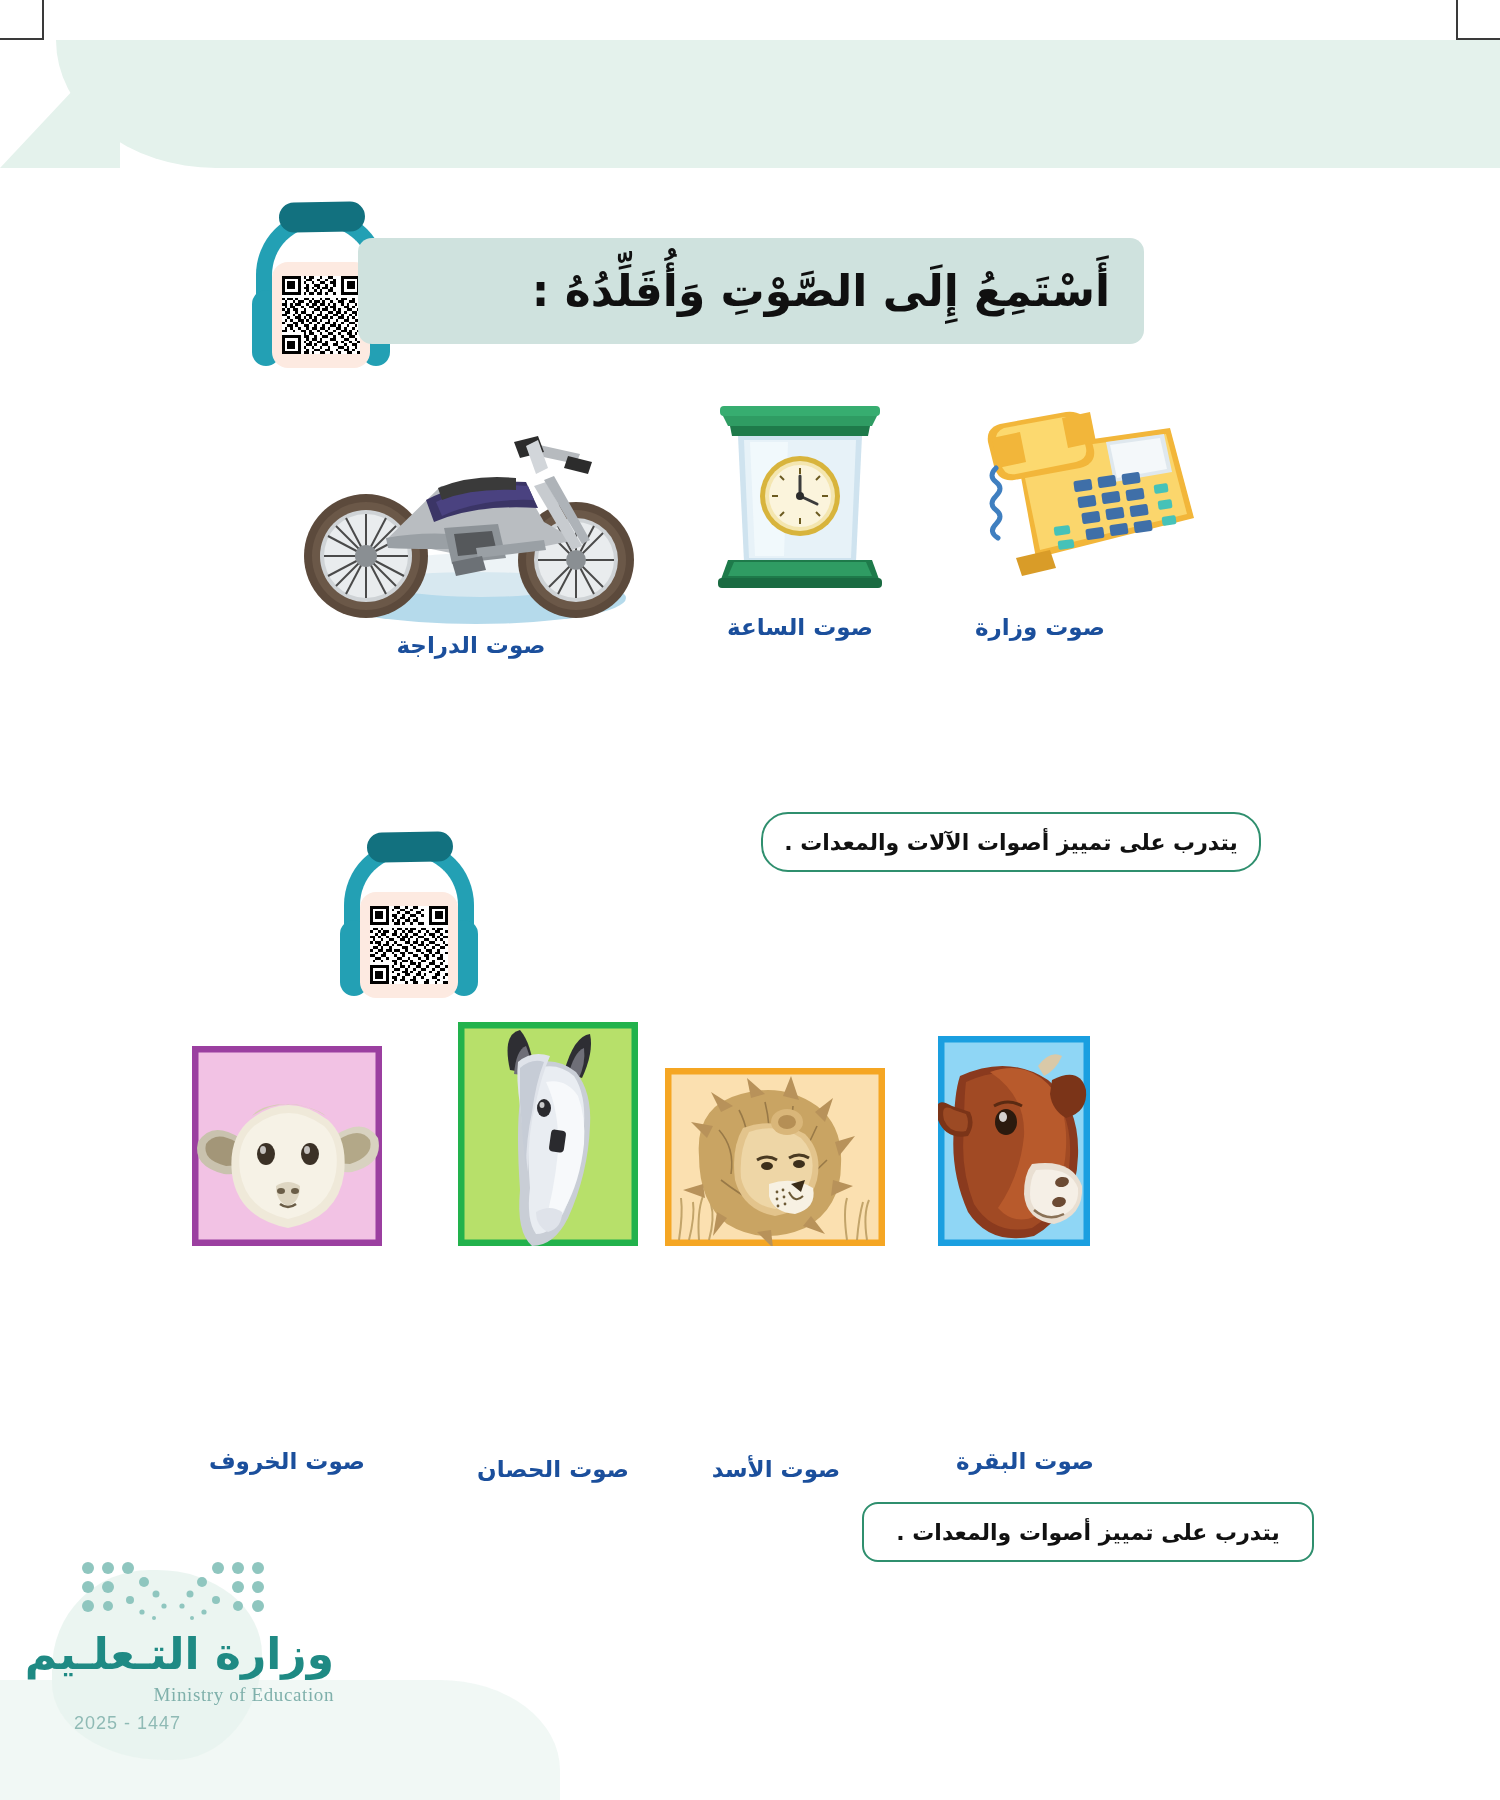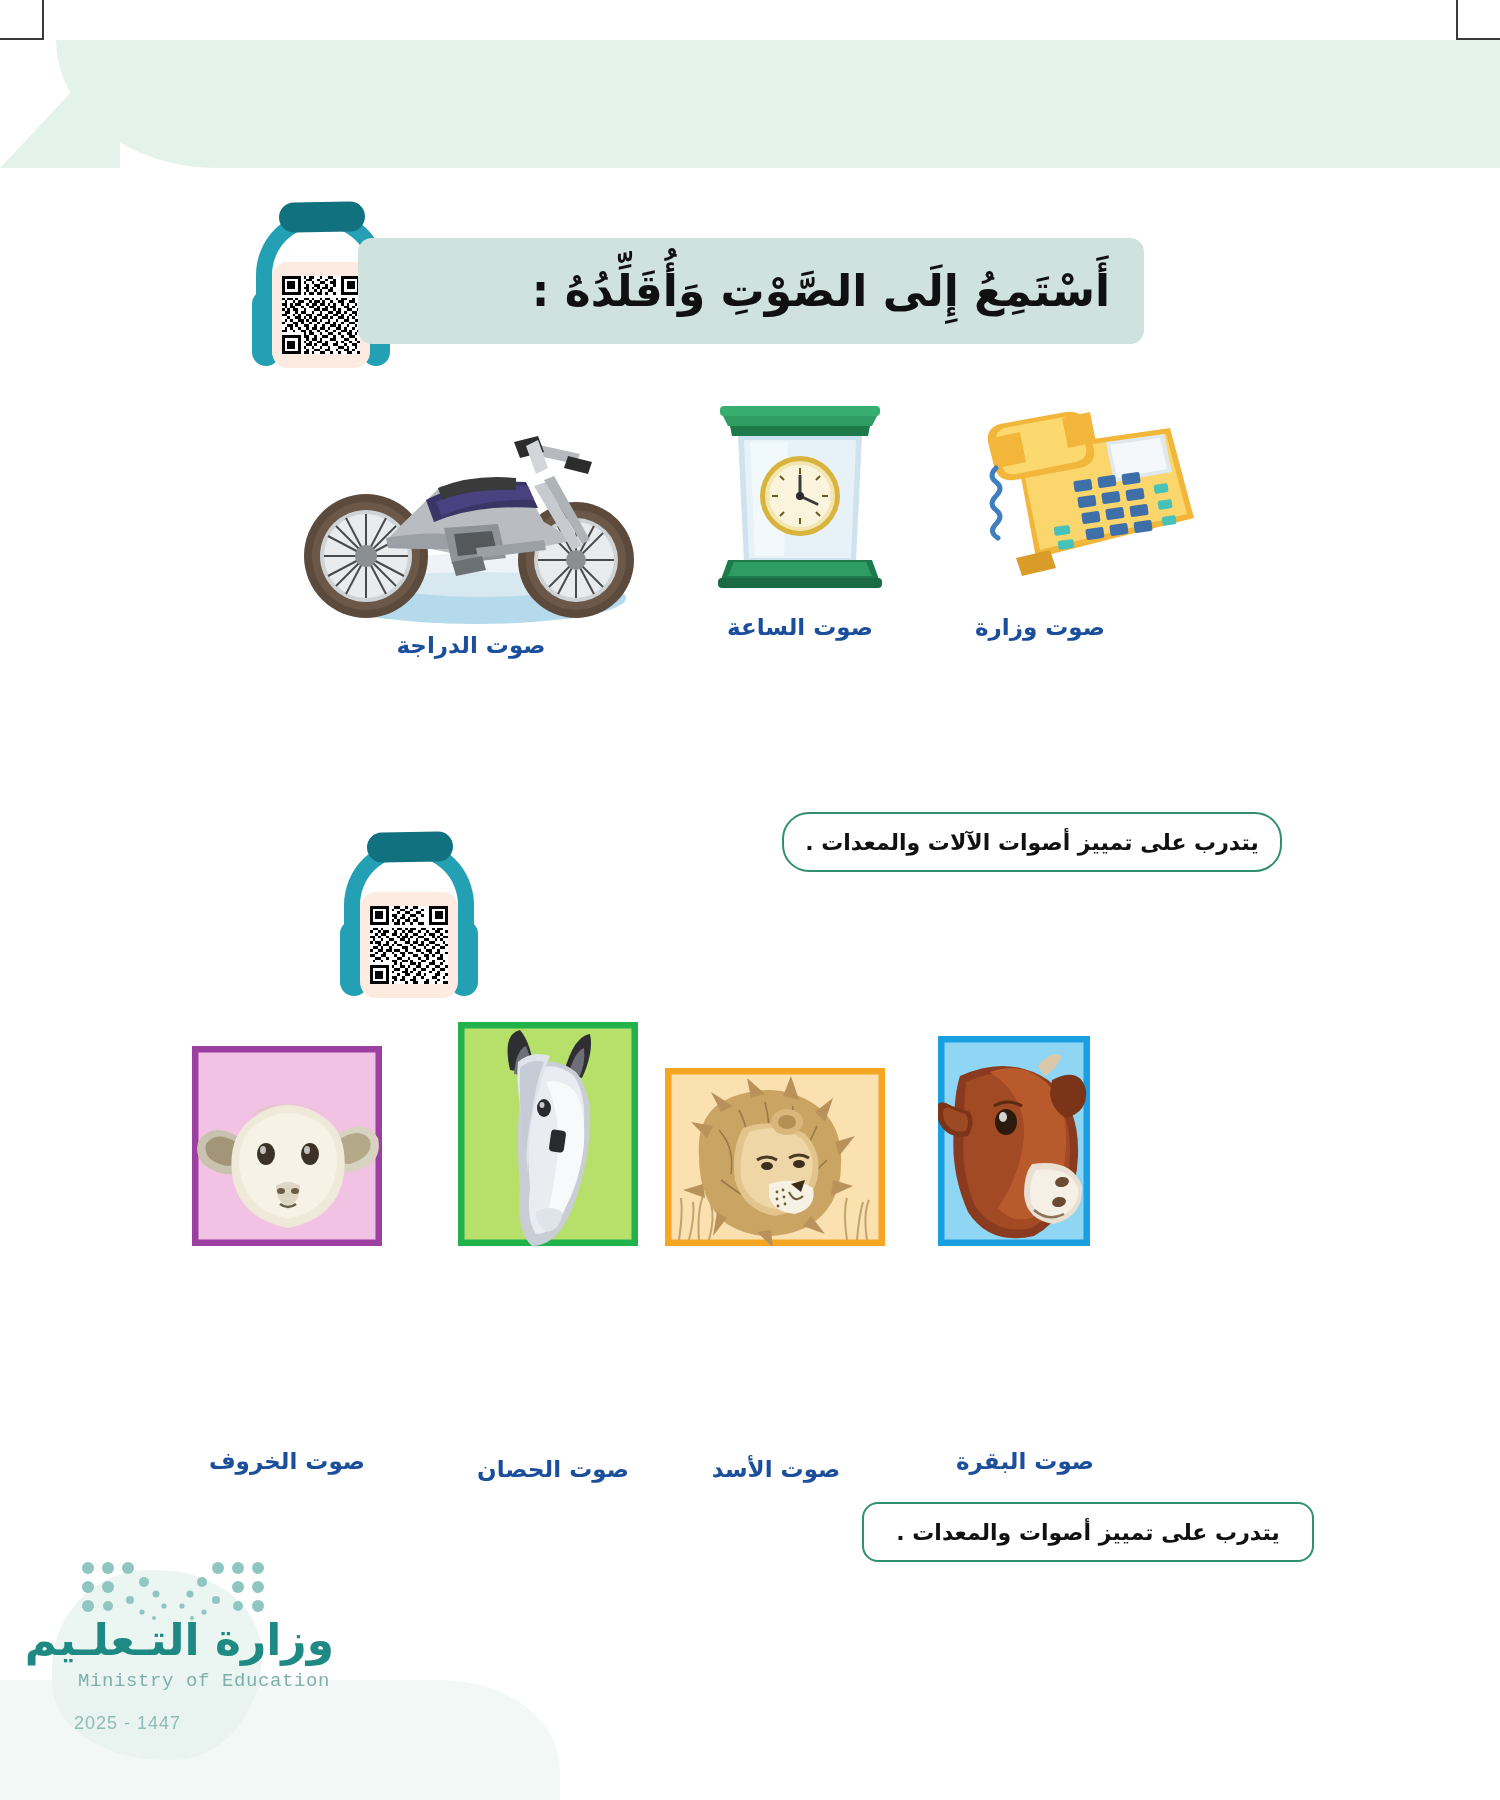--- a/index.html
+++ b/index.html
@@ -114,25 +114,25 @@
     opacity:.8;
   }
   .logo{ position:absolute; left:74px; bottom:66px; width:260px; }
   .logo-ar{
     font-size:44px; color:#1f8a84; font-weight:700; direction:rtl;
     letter-spacing:2px; white-space:nowrap; line-height:1;
     font-family:"DejaVu Sans","Liberation Sans",sans-serif;
   }
   .logo-en{
     margin-top:8px; font-size:19px; color:#7fb0ab; letter-spacing:.6px;
-    direction:ltr; text-align:center;
-    font-family:Liberation Mono, monospace;
+    direction:ltr; text-align:right;
+    font-family:Liberation Serif, serif;
   }
   .logo-year{
-    margin-top:21px; font-size:18px; color:#8fbab5; letter-spacing:1px;
+    margin-top:7px; font-size:18px; color:#8fbab5; letter-spacing:1px;
     direction:ltr; text-align:left;
     font-family:"Liberation Sans",sans-serif;
   }
   .dots{ position:absolute; left:78px; bottom:176px; width:190px; height:64px; }
 </style>
 </head>
 <body>
 
 <div class="page">
 
@@ -511,21 +511,21 @@
       <path d="M104 20 L132 14 L138 44 L110 50 Z" fill="#f2b63a"></path>
 
       <g stroke="#3f7fc0" stroke-width="5" fill="none" stroke-linecap="round">
         <path d="M38 70 q-8 8 0 14 q8 6 0 14 q-8 8 0 14 q8 6 0 14 q-8 8 2 14"></path>
       </g>
       <path d="M58 160 L92 152 L98 170 L64 178 Z" fill="#d99c28"></path>
     </svg>
   </div>
   <div class="caption" style="left:900px;top:614px;width:280px;">صوت وزارة</div>
 
-  <div class="note-box" style="left:782px;top:812px;width:500px;height:60px;border-radius:27px;">
+  <div class="note-box" style="left:761px;top:812px;width:500px;height:60px;border-radius:27px;">
     <span class="note-text">يتدرب على تمييز أصوات الآلات والمعدات .</span>
   </div>
 
   <div class="hp-badge" style="left:330px;top:836px;">
     <div class="band"></div>
     <div class="headtop"></div>
     <div class="cup l"></div>
     <div class="cup r"></div>
     <div class="qr-plate">
       <svg class="qr" viewBox="0 0 29 29" shape-rendering="crispEdges">

